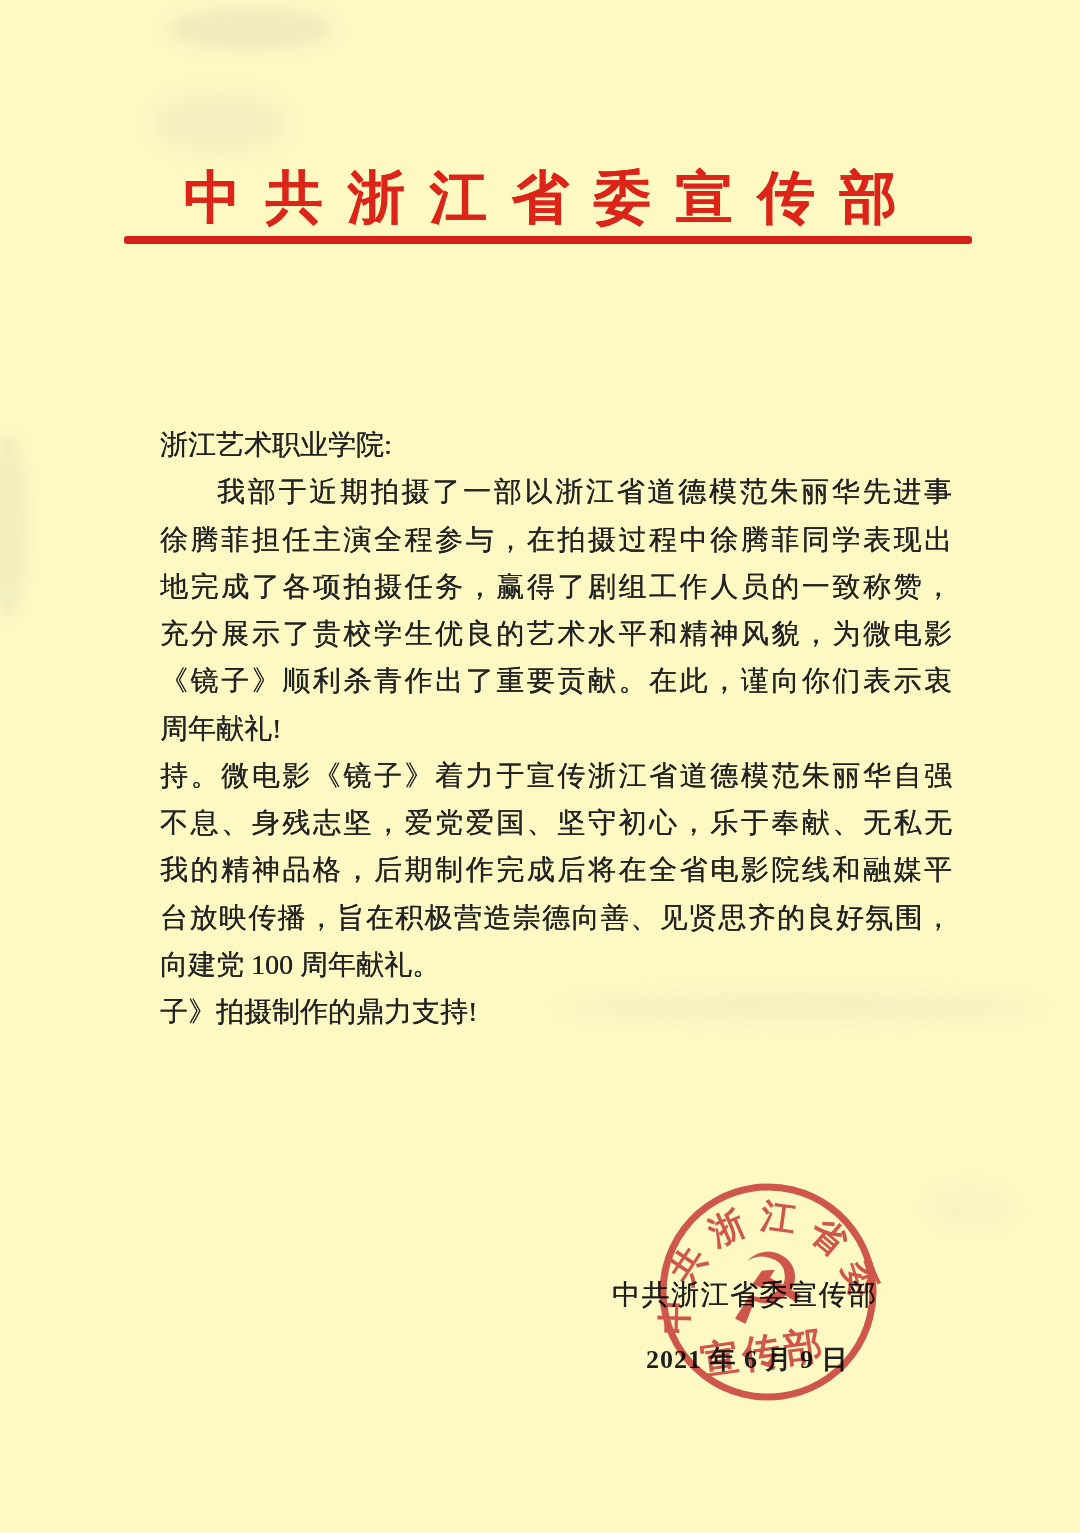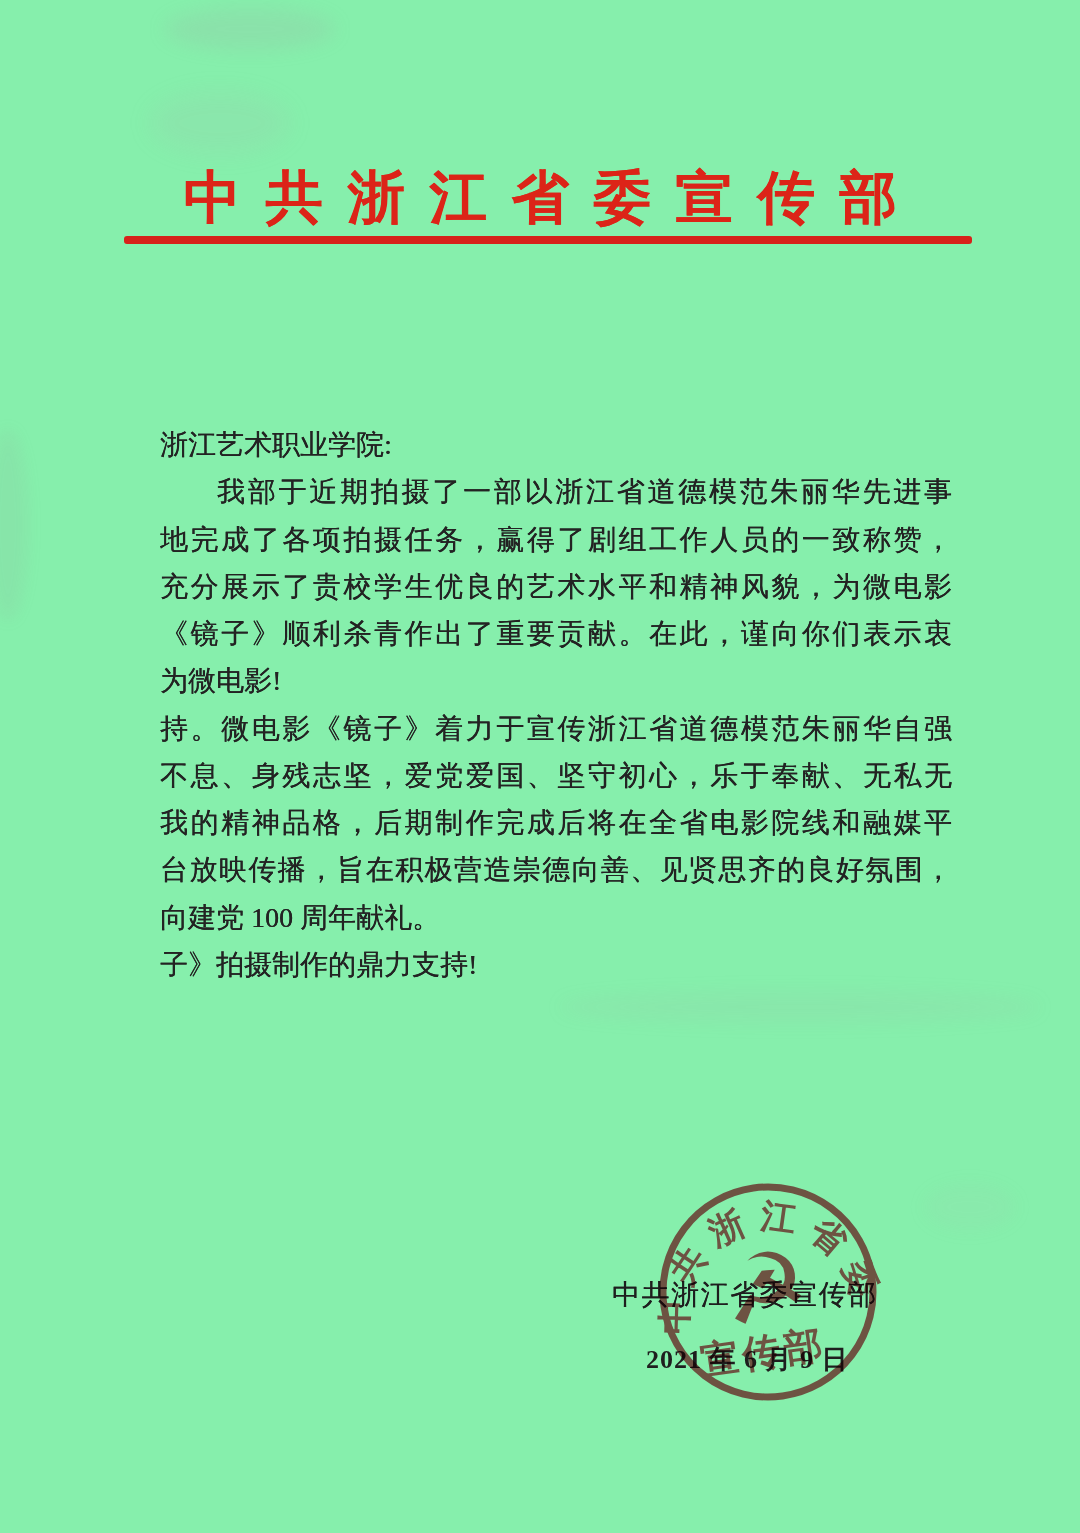--- a/index.html
+++ b/index.html
@@ -1,19 +1,19 @@
 <!DOCTYPE html>
 <html><head>
 <meta charset="utf-8">
 <style>
   html,body{margin:0;padding:0;background:#ffffff;}
   .page{
     position:relative;
     width:1080px;height:1533px;
-    background:#86efac;
+    background:#fef9c3;
     overflow:hidden;
     font-family:"Liberation Serif","DejaVu Serif",serif;
   }
   
   .smudge{position:absolute;border-radius:50%;pointer-events:none;}
   .sm1{left:165px;top:8px;width:170px;height:42px;background:rgba(160,160,160,.16);filter:blur(9px);}
   .sm2{left:150px;top:92px;width:140px;height:62px;background:rgba(170,170,170,.12);filter:blur(11px);}
   .sm3{left:-12px;top:430px;width:40px;height:190px;background:rgba(150,150,150,.10);filter:blur(7px);}
   .sm4{left:560px;top:992px;width:480px;height:30px;background:rgba(170,170,170,.10);filter:blur(9px);}
   .sm5{left:925px;top:1185px;width:90px;height:44px;background:rgba(180,180,180,.08);filter:blur(9px);}
@@ -80,24 +80,25 @@
   <div class="smudge sm5"></div>
 
   <div class="letterhead">中共浙江省委宣传部</div>
 
   <div class="rule"></div>
 
 
   <div class="body-text">
       <div class="line">浙江艺术职业学院:</div>
       <div class="line justify indent">我部于近期拍摄了一部以浙江省道德模范朱丽华先进事</div>
+      <div class="line justify">徐腾菲担任主演全程参与，在拍摄过程中徐腾菲同学表现出</div>
       <div class="line justify">地完成了各项拍摄任务，赢得了剧组工作人员的一致称赞，</div>
       <div class="line justify">充分展示了贵校学生优良的艺术水平和精神风貌，为微电影</div>
       <div class="line justify">《镜子》顺利杀青作出了重要贡献。在此，谨向你们表示衷</div>
-      <div class="line">为微电影!</div>
+      <div class="line">周年献礼!</div>
       <div class="line justify">持。微电影《镜子》着力于宣传浙江省道德模范朱丽华自强</div>
       <div class="line justify">不息、身残志坚，爱党爱国、坚守初心，乐于奉献、无私无</div>
       <div class="line justify">我的精神品格，后期制作完成后将在全省电影院线和融媒平</div>
       <div class="line justify">台放映传播，旨在积极营造崇德向善、见贤思齐的良好氛围，</div>
       <div class="line">向建党 100 周年献礼。</div>
       <div class="line">子》拍摄制作的鼎力支持!</div>
     </div>
 
   <div class="signature">中共浙江省委宣传部</div>
 

